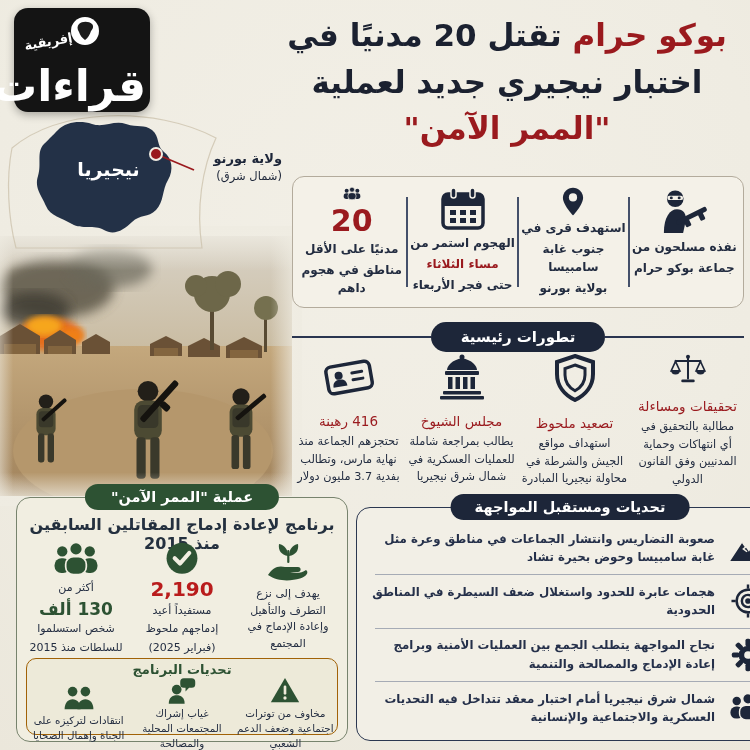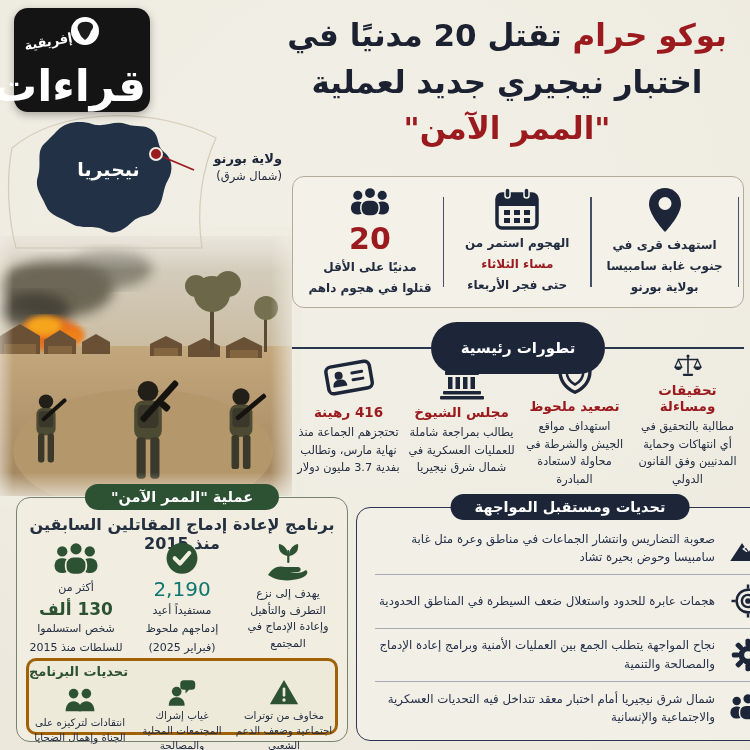--- a/index.html
+++ b/index.html
@@ -41,51 +41,51 @@
   .stat{flex:1;display:flex;flex-direction:column;align-items:center;justify-content:flex-start;
     gap:3px;text-align:center;padding:2px 2px;}
   .stat-text{font-size:12px;font-weight:bold;color:#222c40;line-height:1.5;}
   .stat-red{color:#9a1a1e;}
   .stat-big{font-size:30px;font-weight:bold;color:#9a1a1e;line-height:1.1;}
   .vdiv{width:1.5px;background:#44506a;margin:12px 0;}
   
   .dev-header{position:absolute;left:292px;top:322px;width:452px;display:flex;align-items:center;z-index:3;}
   .dev-line{flex:1;height:1.5px;background:#2a3550;}
   .pill{background:#1d2639;color:#fff;font-weight:bold;border-radius:999px;white-space:nowrap;}
-  .dev-pill{font-size:15px;padding:17px 30px;}
+  .dev-pill{font-size:15px;padding:6px 30px;}
   .dev-row{position:absolute;left:292px;top:352px;width:452px;height:138px;display:flex;z-index:3;}
   .dev{flex:1;display:flex;flex-direction:column;align-items:center;text-align:center;gap:4px;padding:2px 3px;}
-  .dev-title{color:#9a1a1e;font-weight:bold;font-size:13.5px;margin-top:0;}
+  .dev-title{color:#9a1a1e;font-weight:normal;font-size:13.5px;margin-top:9px;}
   .dev-body{font-size:11.3px;color:#242e42;line-height:1.55;}
   
   .green-box{position:absolute;left:16px;top:497px;width:332px;height:245px;z-index:3;
     border:1.5px solid #77836d;border-radius:14px;background:#f1eee1;box-sizing:border-box;}
   .green-pill{position:absolute;top:-14px;left:50%;transform:translateX(-50%);
     background:#2d5233;color:#fff;font-weight:bold;font-size:14.5px;padding:5px 26px;
     border-radius:999px;white-space:nowrap;}
   .gc-sub{margin-top:17px;text-align:center;font-size:16px;font-weight:bold;color:#24303f;}
   .gc-row{position:absolute;top:44px;left:6px;right:6px;height:114px;display:flex;}
   .gc{flex:1;display:flex;flex-direction:column;align-items:center;text-align:center;gap:2px;padding:0 2px;}
   .gc-body{font-size:11px;color:#242e42;line-height:1.5;}
-  .gc-big{font-size:20px;font-weight:normal;color:#0f766e;line-height:1.2;}
+  .gc-big{font-size:20px;font-weight:bold;color:#b91c1c;line-height:1.2;}
   .gc-big2{font-size:17px;font-weight:bold;color:#2d5233;line-height:1.2;}
-  .gc-chal{position:absolute;left:9px;right:9px;top:160px;bottom:6px;border:3px solid #a16207;
-    border-radius:10px;background:#edead9;display:flex;flex-direction:column;align-items:flex-end;}
+  .gc-chal{position:absolute;left:9px;right:9px;top:160px;bottom:6px;border:1px solid #a16207;
+    border-radius:10px;background:#edead9;display:flex;flex-direction:column;}
   .chal-title{text-align:center;font-size:13px;font-weight:bold;color:#2d5233;margin-top:3px;}
   .chal-row{flex:1;display:flex;align-items:center;}
   .chal{flex:1;display:flex;flex-direction:column;align-items:center;text-align:center;gap:2px;padding:0 2px;}
   .chal-body{font-size:10.3px;color:#242e42;line-height:1.45;}
   
   .navy-box{position:absolute;left:356px;top:507px;width:428px;height:234px;z-index:3;
     border:1.5px solid #2b3750;border-radius:14px;background:#f2efe6;box-sizing:border-box;}
   .navy-pill{position:absolute;top:-14px;left:50%;transform:translateX(-50%);font-size:14.5px;padding:5px 24px;}
   .n-rows{position:absolute;inset:14px 12px 6px 12px;display:flex;flex-direction:column;}
   .nrow{flex:1;display:flex;align-items:center;gap:12px;padding:2px 2px;}
   .nrow-icon{width:42px;display:flex;justify-content:center;flex:none;}
-  .nrow-body{flex:1;font-size:11.8px;color:#25304a;line-height:1.55;font-weight:normal;}
+  .nrow-body{flex:1;font-size:11.8px;color:#25304a;line-height:1.55;font-weight:bold;}
   .nsep{height:1px;background:#a6abb5;margin:0 6px;}
 </style>
 </head>
 <body>
 
 <div class="canvas">
 
   <div class="logo">
     <svg class="logo-globe" width="30" height="30" viewBox="0 0 30 30">
       <circle cx="15" cy="15" r="14" fill="#fff"></circle>
@@ -196,20 +196,38 @@
           <g transform="rotate(-40 0 -38)">
               <rect x="-6" y="-41" width="40" height="5" rx="2" fill="#15130f"></rect>
             </g>
         </g>
       </g>
     </svg>
     <div class="photo-fade"></div>
   </div>
 
   <div class="stats">
+    <div class="stat">
+      <svg width="56" height="48" viewBox="0 0 64 50">
+        <g fill="#1d2639">
+          <circle cx="22" cy="11" r="9.5"></circle>
+          <rect x="13" y="7.5" width="18" height="5" rx="2.5" fill="#f4f1e8"></rect>
+          <circle cx="17.5" cy="10" r="1.7"></circle>
+            <circle cx="26.5" cy="10" r="1.7"></circle>
+          <path d="M9,50 C9,32 16,23 24,23 C31,23 35,28 34,36 L31,50 Z"></path>
+          <g transform="rotate(-26 38 32)">
+              <rect x="22" y="29" width="38" height="5.5" rx="2"></rect>
+              <rect x="48" y="33" width="6" height="9" rx="1.5"></rect>
+              <rect x="30" y="33.5" width="6.5" height="8" rx="1.5"></rect>
+            </g>
+        </g>
+      </svg>
+      <div class="stat-text">نفذه مسلحون من</div>
+      <div class="stat-text">جماعة بوكو حرام</div>
+    </div>
     <div class="vdiv"></div>
     <div class="stat">
       <svg width="34" height="46" viewBox="0 0 34 46">
         <path d="M17 1C8.2 1 1 8.2 1 17c0 11.5 16 28 16 28s16-16.5 16-28C33 8.2 25.8 1 17 1z" fill="#1d2639"></path>
         <circle cx="17" cy="16.5" r="6.5" fill="#f4f1e8"></circle>
       </svg>
       <div class="stat-text">استهدف قرى في</div>
       <div class="stat-text">جنوب غابة سامبيسا</div>
       <div class="stat-text">بولاية بورنو</div>
     </div>
@@ -240,21 +258,21 @@
           <circle cx="11" cy="11" r="6"></circle>
             <circle cx="43" cy="11" r="6"></circle>
           <rect x="2" y="19" width="18" height="17" rx="8"></rect>
           <rect x="34" y="19" width="18" height="17" rx="8"></rect>
           <circle cx="27" cy="8" r="7.5" stroke="#f4f1e8" stroke-width="2"></circle>
           <rect x="15" y="17" width="24" height="21" rx="9" stroke="#f4f1e8" stroke-width="2"></rect>
         </g>
       </svg>
       <div class="stat-big">20</div>
       <div class="stat-text">مدنيًا على الأقل</div>
-      <div class="stat-text">قتلوا في هجوم داهم</div>
+      <div class="stat-text">مناطق في هجوم داهم</div>
     </div>
   </div>
 
   <div class="dev-header">
     <div class="dev-line"></div>
     <div class="pill dev-pill">تطورات رئيسية</div>
     <div class="dev-line"></div>
   </div>
   <div class="dev-row">
     <div class="dev">
@@ -273,21 +291,21 @@
       <div class="dev-title">تحقيقات ومساءلة</div>
       <div class="dev-body">مطالبة بالتحقيق في أي انتهاكات وحماية المدنيين وفق القانون الدولي</div>
     </div>
     <div class="vdiv2"></div>
     <div class="dev">
       <svg width="44" height="48" viewBox="0 0 44 48">
         <path d="M22 2 L40 8 V20 C40 32 32.5 41 22 46 C11.5 41 4 32 4 20 V8 Z" fill="none" stroke="#1d2639" stroke-width="4"></path>
         <path d="M22 11 L32 14.5 V21 C32 28 28 33.5 22 36.8 C16 33.5 12 28 12 21 V14.5 Z" fill="none" stroke="#1d2639" stroke-width="3"></path>
       </svg>
       <div class="dev-title">تصعيد ملحوظ</div>
-      <div class="dev-body">استهداف مواقع الجيش والشرطة في محاولة لاستعادة المبادرة</div>
+      <div class="dev-body">استهداف مواقع الجيش والشرطة في محاولة نيجيريا المبادرة</div>
     </div>
     <div class="vdiv2"></div>
     <div class="dev">
       <svg width="50" height="46" viewBox="0 0 50 46">
         <g fill="#1d2639">
           <circle cx="25" cy="3" r="2.5"></circle>
           <path d="M25 4 C15 6 10 12 10 16 H40 C40 12 35 6 25 4 Z"></path>
           <rect x="8" y="17" width="34" height="4" rx="1"></rect>
           <rect x="11" y="23" width="4.5" height="12"></rect>
             <rect x="18.5" y="23" width="4.5" height="12"></rect>

